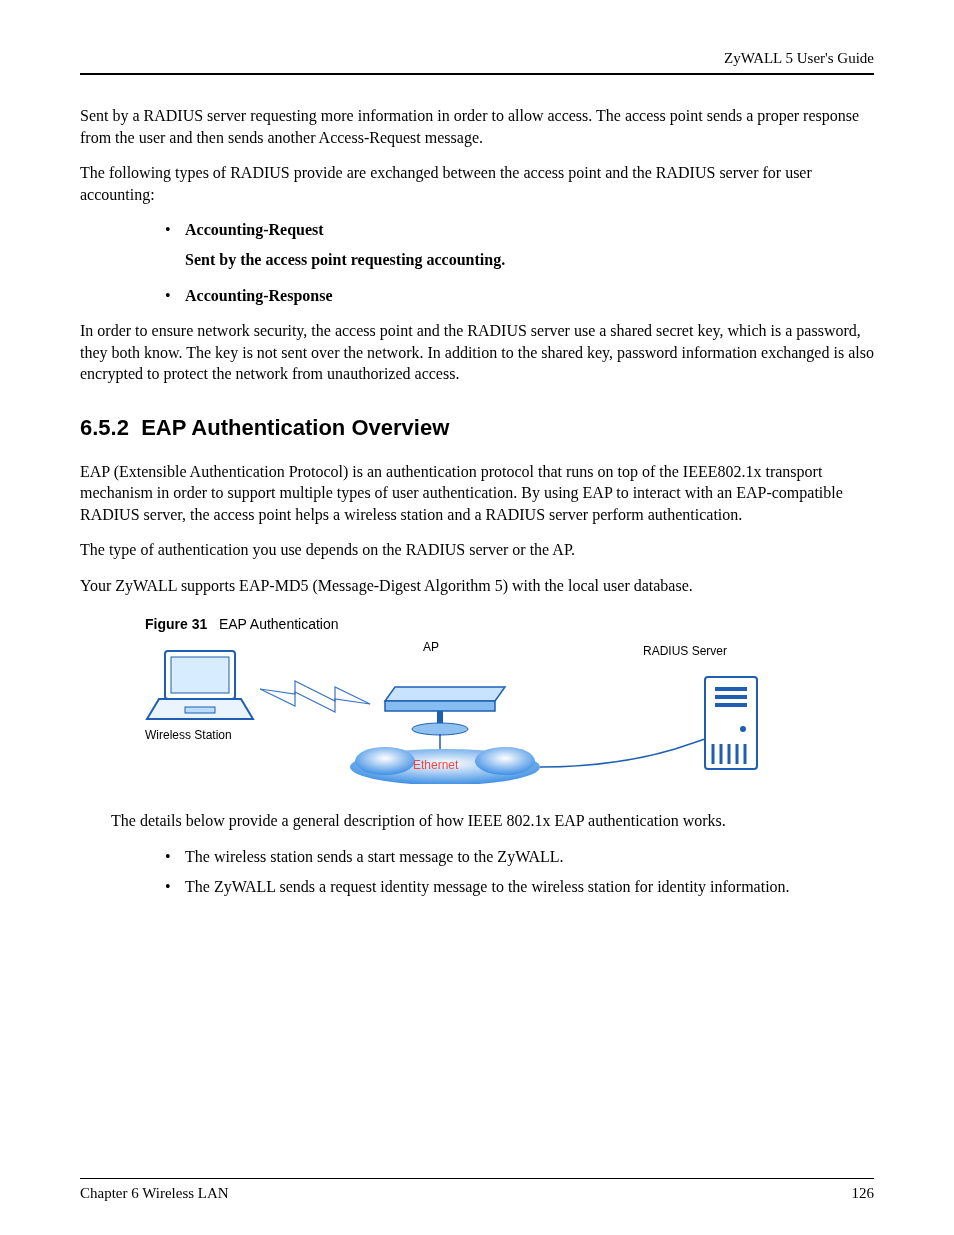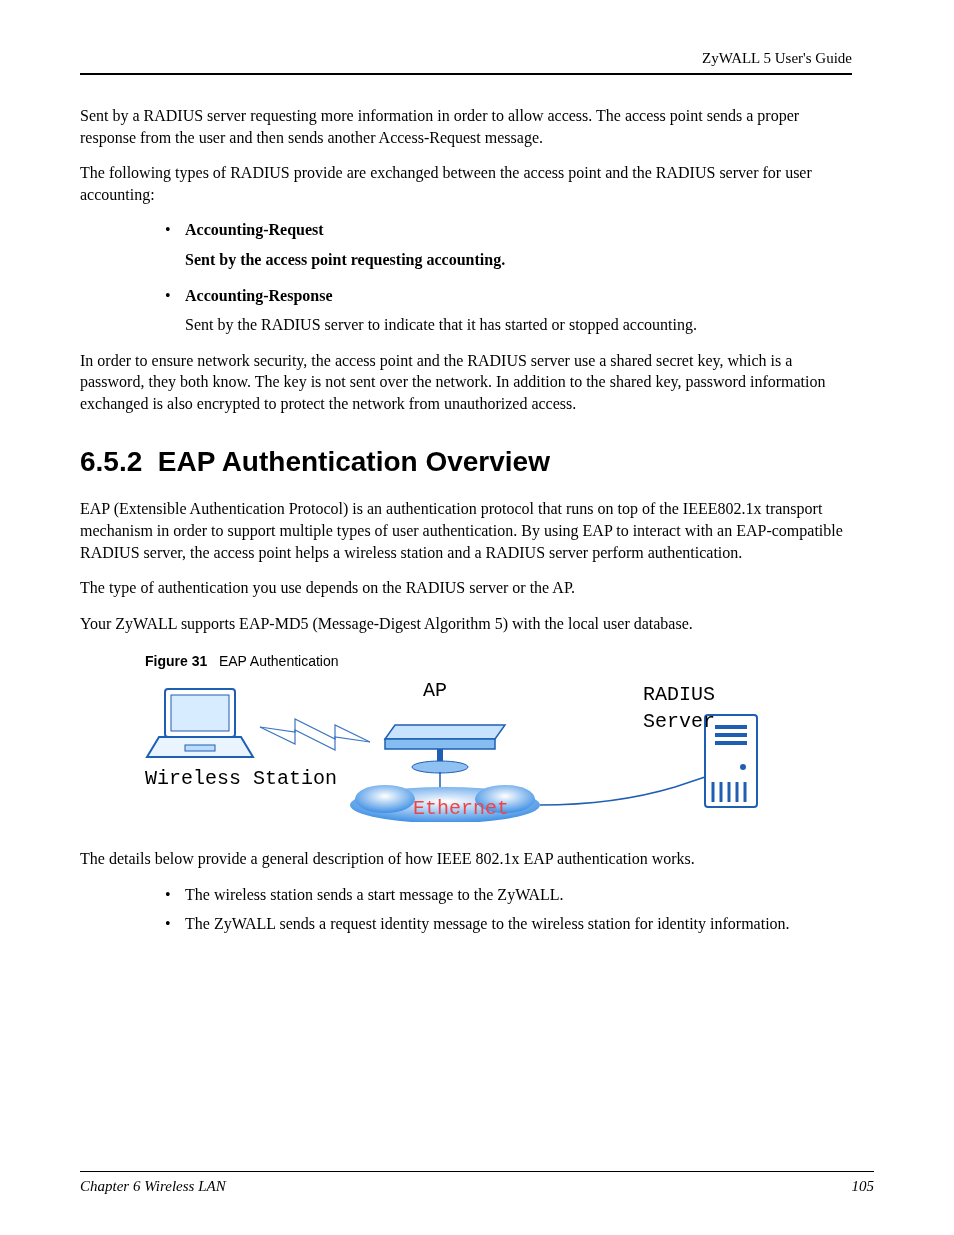--- a/index.html
+++ b/index.html
@@ -4,21 +4,21 @@
 <style>
   body {
     margin: 0;
     padding: 0;
     background: #fff;
     font-family: "Times New Roman", Times, serif;
     color: #000;
     width: 954px;
   }
   .page {
-    padding: 50px 102px 40px 80px;
+    padding: 50px 80px 40px 80px;
     box-sizing: border-box;
     width: 954px;
     min-height: 1235px;
     position: relative;
   }
   .header-block {
     text-align: right;
     font-size: 15px;
     margin-bottom: 6px;
   }
@@ -41,48 +41,46 @@
   }
   .bullet-dot {
     width: 20px;
     flex: 0 0 20px;
   }
   .bullet-text { flex: 1; }
   .bold { font-weight: bold; }
   .section-heading {
     font-family: Arial, Helvetica, sans-serif;
     font-weight: bold;
-    font-size: 28px;
+    font-size: 22px;
     margin: 28px 0 18px 0;
   }
   .figure-caption {
     font-family: Arial, Helvetica, sans-serif;
     font-size: 14px;
     margin: 18px 0 6px 65px;
   }
   .figure-caption .fignum { font-weight: bold; }
   .figure-box {
     margin-left: 65px;
     width: 640px;
     height: 145px;
     position: relative;
     font-family: Arial, Helvetica, sans-serif;
   }
   .fig-label {
     position: absolute;
-    font-size: 20px;
+    font-size: 12px;
     color: #000;
-    font-family: Liberation Mono, monospace;
   }
   .footer {
     position: absolute;
     left: 80px;
     right: 80px;
-    bottom: 40px;
-    font-style: italic;
+    bottom: 33px;
   }
   .hr-bottom {
     border: none;
     border-top: 1.5px solid #000;
     margin: 0 0 6px 0;
   }
   .footer-row {
     display: flex;
     justify-content: space-between;
     font-size: 15px;
@@ -105,21 +103,20 @@
     <div class="bullet-row">
       <div class="bullet-dot">•</div>
       <div class="bullet-text bold">Accounting-Request</div>
     </div>
     <div class="para indent1" style="margin-left:105px; margin-top:4px;font-weight:bold;">Sent by the access point requesting accounting.</div>
 
     <div class="bullet-row">
       <div class="bullet-dot">•</div>
       <div class="bullet-text bold">Accounting-Response</div>
     </div>
-    <div class="para indent1" style="margin-left:105px; margin-top:4px;">Sent by the RADIUS server to indicate that it has started or stopped accounting.</div>
 
     <div class="para indent-para">In order to ensure network security, the access point and the RADIUS server use a shared secret key, which is a password, they both know. The key is not sent over the network. In addition to the shared key, password information exchanged is also encrypted to protect the network from unauthorized access.</div>
 
     <div class="section-heading">
       <span>6.5.2</span>&nbsp;&nbsp;<span>EAP Authentication Overview</span>
     </div>
 
     <div class="para indent-para">EAP (Extensible Authentication Protocol) is an authentication protocol that runs on top of the IEEE802.1x transport mechanism in order to support multiple types of user authentication. By using EAP to interact with an EAP-compatible RADIUS server, the access point helps a wireless station and a RADIUS server perform authentication.</div>
     <div class="para indent-para">The type of authentication you use depends on the RADIUS server or the AP.</div>
     <div class="para indent-para">Your ZyWALL supports EAP-MD5 (Message-Digest Algorithm 5) with the local user database.</div>
@@ -182,34 +179,34 @@
           </g>
         </g>
       </svg>
       
       <div class="fig-label" style="left:278px; top:0px;">AP</div>
       <div class="fig-label" style="left:498px; top:4px;">RADIUS Server</div>
       <div class="fig-label" style="left:0px; top:88px;">Wireless Station</div>
       <div class="fig-label" style="left:268px; top:118px; color:#ef4444;">Ethernet</div>
     </div>
 
-    <div class="para indent-para" style="margin-top:26px;">The details below provide a general description of how IEEE 802.1x EAP authentication works.</div>
+    <div class="para indent-para" style="margin-top:26px;margin-left:31px;">The details below provide a general description of how IEEE 802.1x EAP authentication works.</div>
 
     <div class="bullet-row">
       <div class="bullet-dot">•</div>
       <div class="bullet-text">The wireless station sends a start message to the ZyWALL.</div>
     </div>
     <div class="bullet-row">
       <div class="bullet-dot">•</div>
       <div class="bullet-text">The ZyWALL sends a request identity message to the wireless station for identity information.</div>
     </div>
 
   </div>
 
   <div class="footer">
     <hr class="hr-bottom">
     <div class="footer-row">
       <span>Chapter 6 Wireless LAN</span>
-      <span>105</span>
+      <span>126</span>
     </div>
   </div>
 
 </div>
 
 </body></html>

